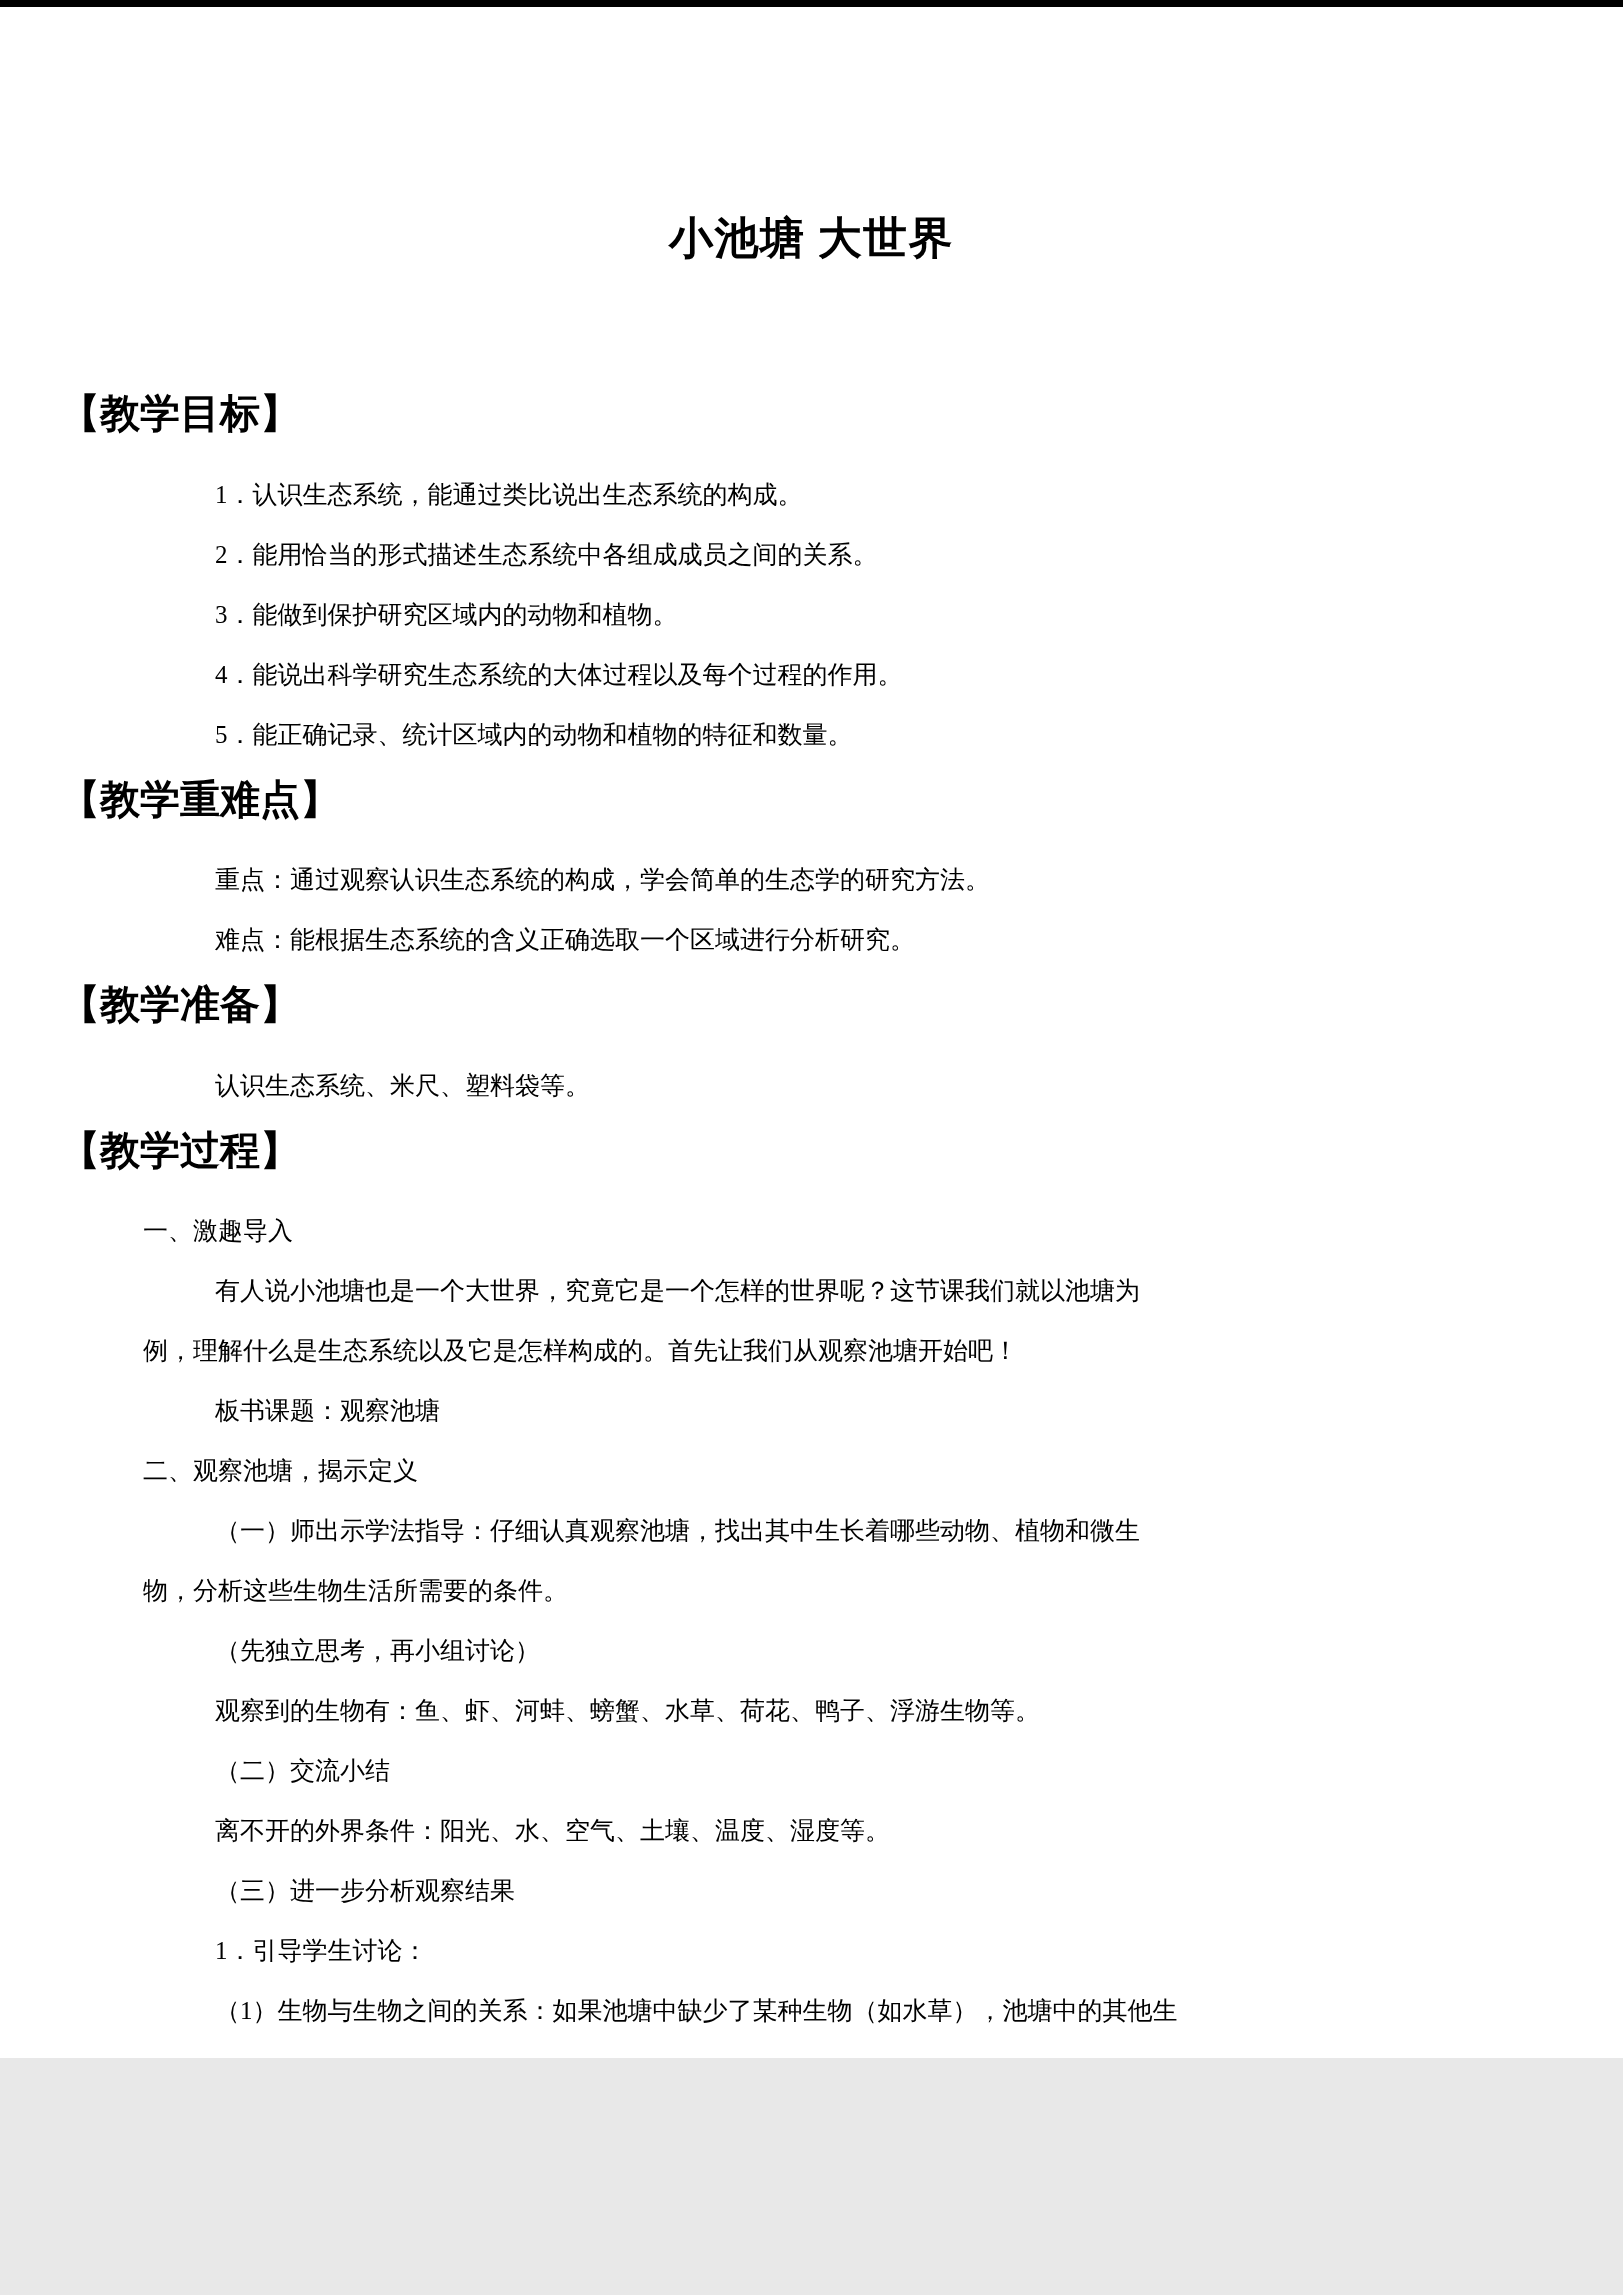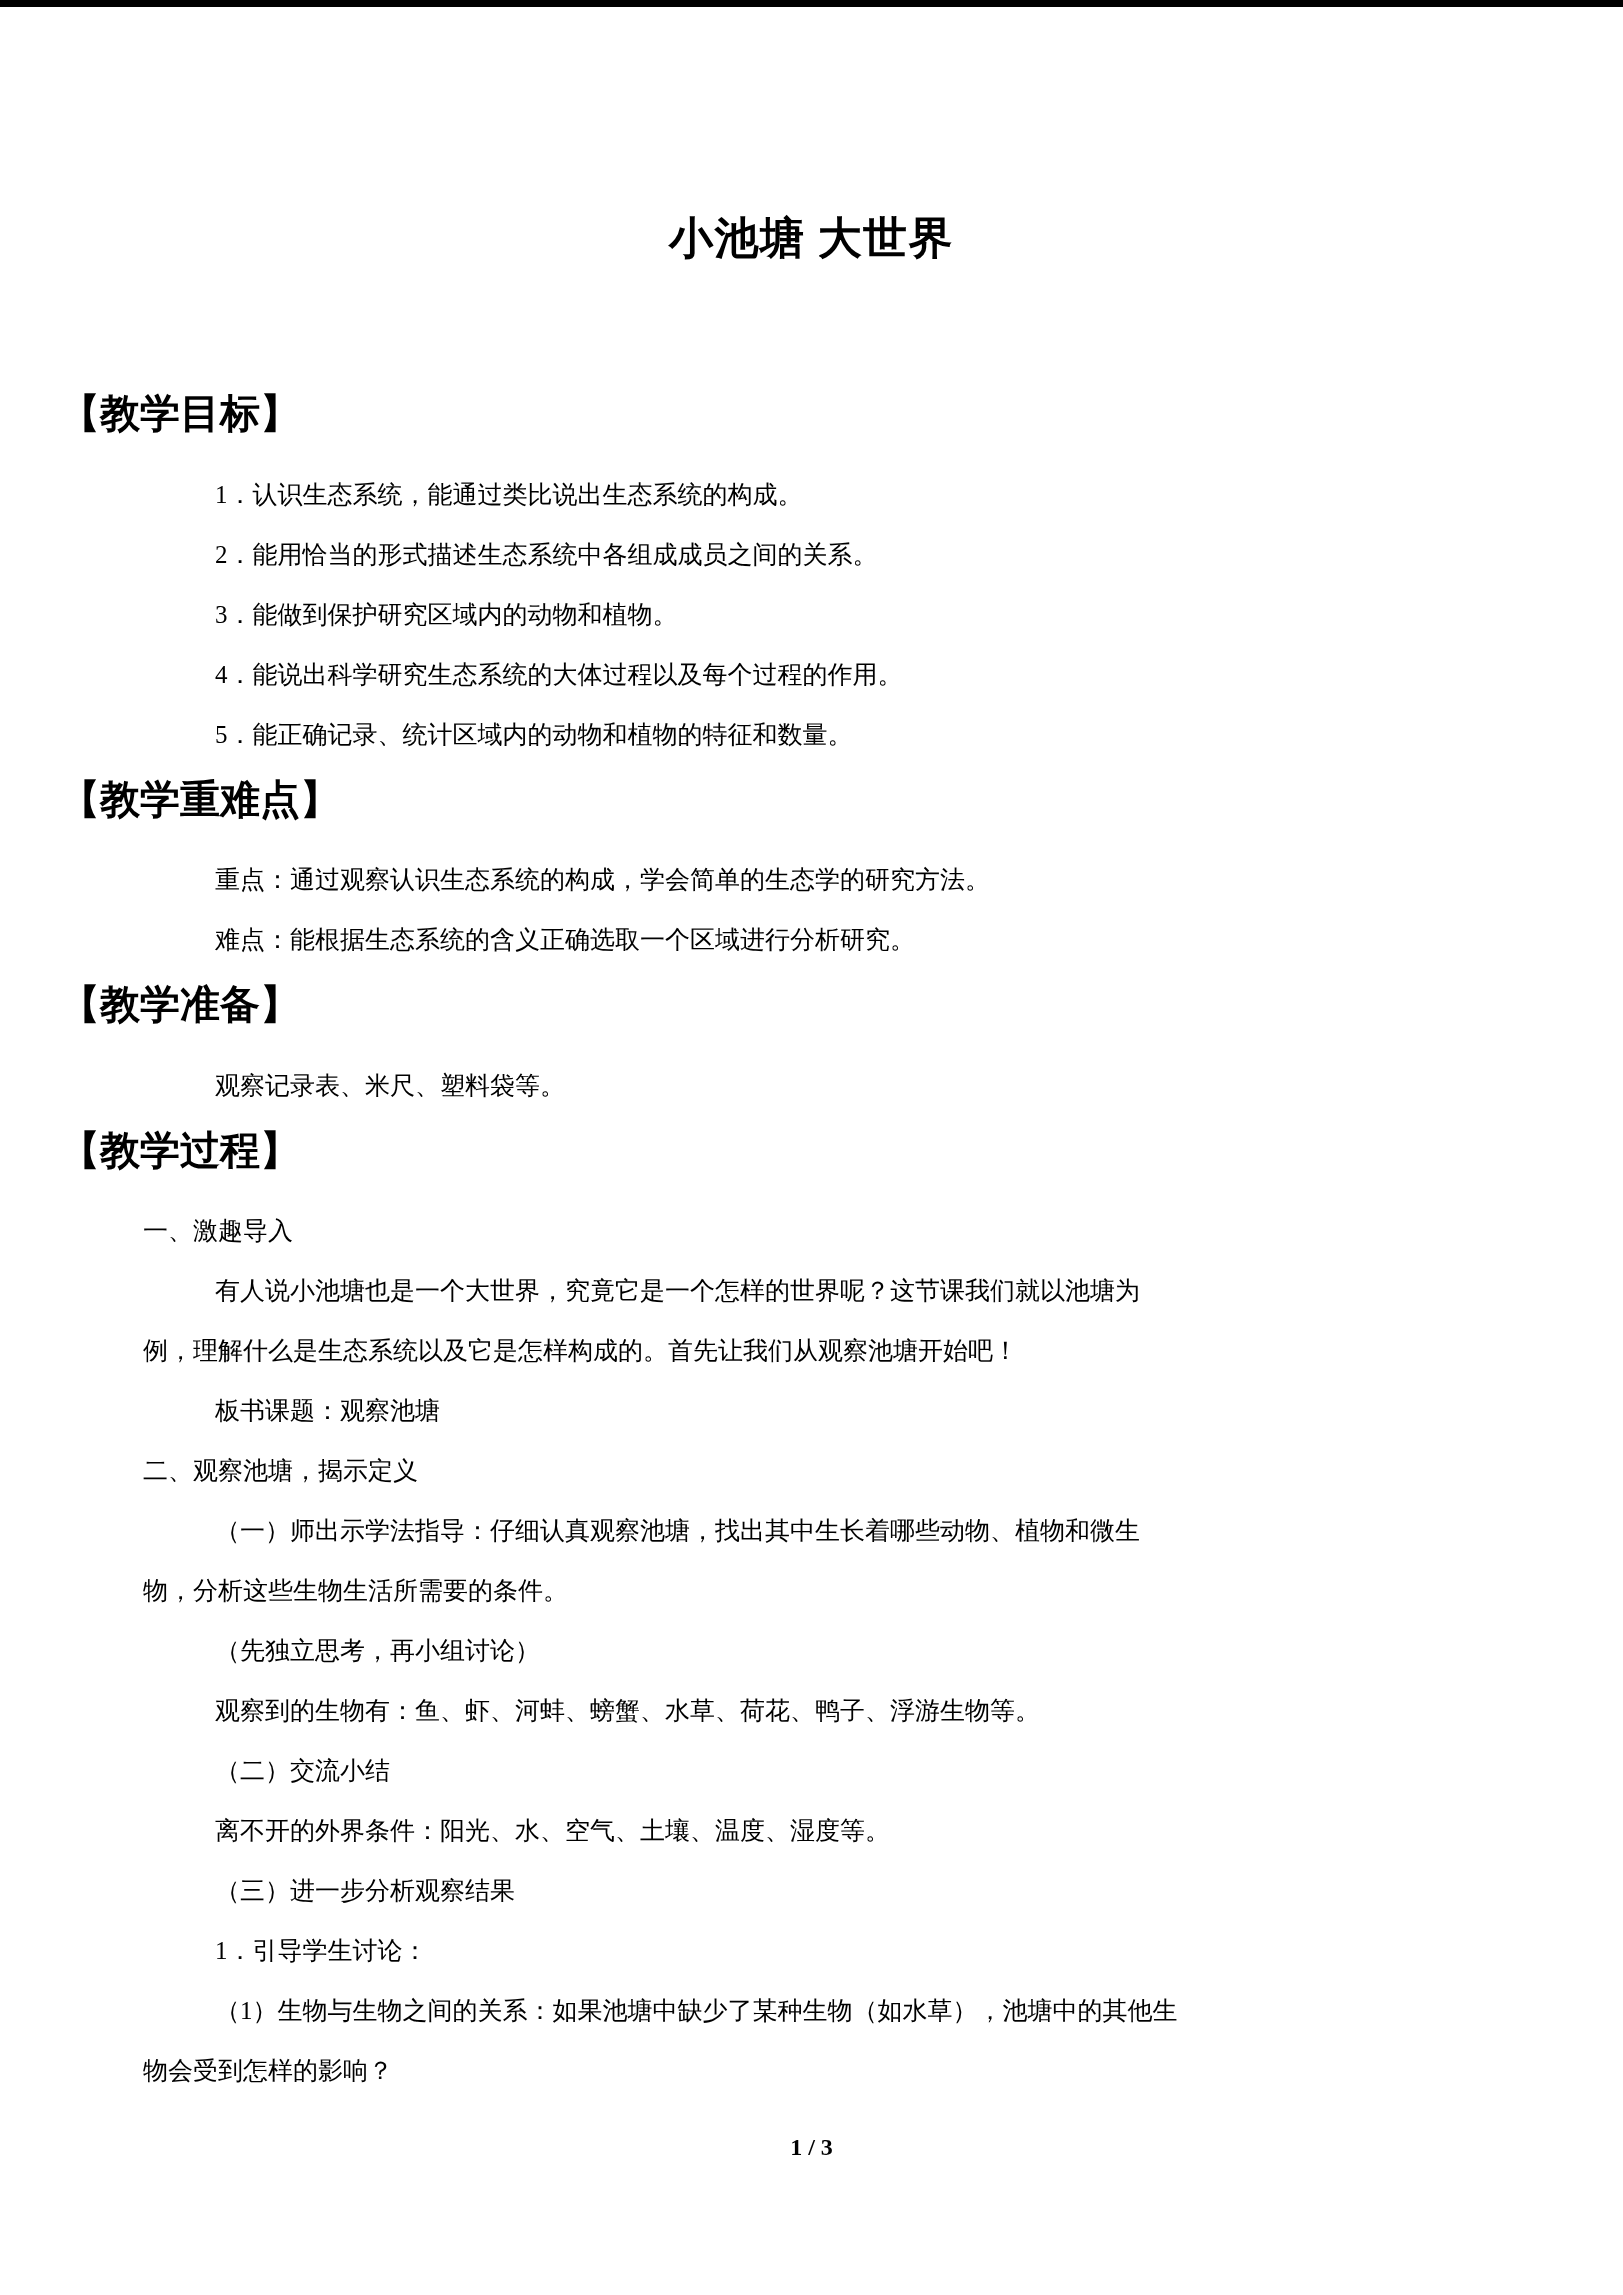--- a/index.html
+++ b/index.html
@@ -3,21 +3,21 @@
 <meta charset="utf-8">
 <style>
   html, body {
     margin: 0;
     padding: 0;
     background: #e8e8e8;
   }
   .page {
     position: relative;
     width: 1623px;
-    height: 2295px;
+    height: 2058px;
     box-sizing: border-box;
     margin: 0 auto;
     background: #ffffff;
     color: #000000;
     font-family: "Liberation Serif", "DejaVu Serif", serif;
     padding-top: 211px;
     overflow: hidden;
   }
   .top-edge-bar {
     position: absolute;
@@ -88,21 +88,21 @@
   </section>
 
   <section>
     <h2 class="sec-heading">【教学重难点】</h2>
     <div class="line indent">重点：通过观察认识生态系统的构成，学会简单的生态学的研究方法。</div>
     <div class="line indent">难点：能根据生态系统的含义正确选取一个区域进行分析研究。</div>
   </section>
 
   <section>
     <h2 class="sec-heading">【教学准备】</h2>
-    <div class="line indent">观察记录表、米尺、塑料袋等。</div>
+    <div class="line indent">认识生态系统、米尺、塑料袋等。</div>
   </section>
 
   <section>
     <h2 class="sec-heading">【教学过程】</h2>
     <div class="line">一、激趣导入</div>
     <div class="line indent">有人说小池塘也是一个大世界，究竟它是一个怎样的世界呢？这节课我们就以池塘为</div>
     <div class="line">例，理解什么是生态系统以及它是怎样构成的。首先让我们从观察池塘开始吧！</div>
     <div class="line indent">板书课题：观察池塘</div>
     <div class="line">二、观察池塘，揭示定义</div>
     <div class="line indent">（一）师出示学法指导：仔细认真观察池塘，找出其中生长着哪些动物、植物和微生</div>

